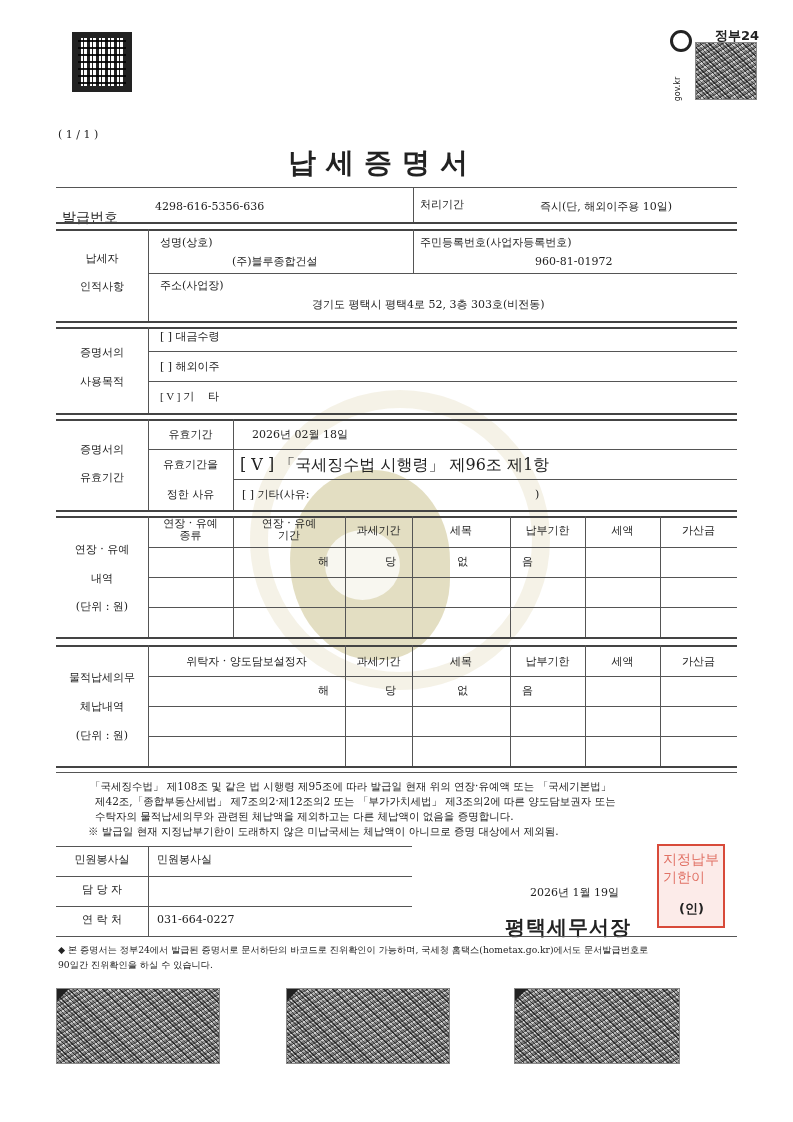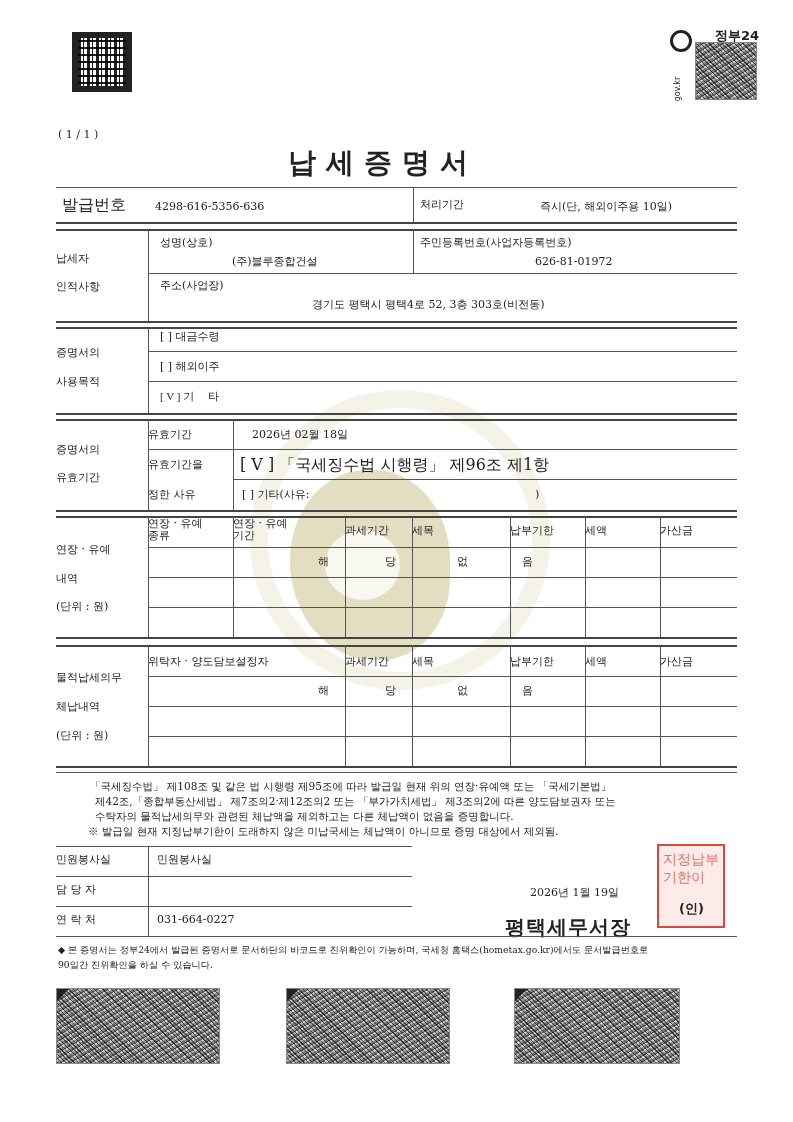--- a/index.html
+++ b/index.html
@@ -3,21 +3,21 @@
 <meta charset="utf-8">
 <style>
   * { box-sizing: border-box; margin: 0; padding: 0; }
   html, body { width: 793px; height: 1122px; background: #ffffff; overflow: hidden; }
   body { position: relative; font-family: "DejaVu Serif", serif; color: #222; font-size: 11px; }
   .abs { position: absolute; }
   .hl { position: absolute; height: 0; border-top: 1px solid #555; }
   .hl2 { position: absolute; height: 0; border-top: 2px solid #444; }
   .vl { position: absolute; width: 0; border-left: 1px solid #555; }
   .txt { position: absolute; white-space: nowrap; font-size: 11px; line-height: 14px; }
-  .ctr { text-align: left; }
+  .ctr { text-align: center; }
   .qr { position: absolute; background:
       repeating-linear-gradient(90deg, #222 0 3px, #fff 3px 5px, #222 5px 6px, #fff 6px 9px),
       repeating-linear-gradient(0deg, #fff 0 2px, #222 2px 4px, #fff 4px 7px); background-blend-mode: multiply; }
   .noise { position: absolute; border: 1px solid #888;
       background:
         repeating-linear-gradient(45deg, #555 0 1px, #ccc 1px 3px, #777 3px 4px, #eee 4px 6px),
         repeating-linear-gradient(-30deg, #999 0 2px, #ddd 2px 4px, #666 4px 5px);
       background-blend-mode: multiply; }
   .corner { position: absolute; width: 0; height: 0; border-top: 12px solid #222; border-right: 12px solid transparent; }
   .watermark { position: absolute; border-radius: 50%; }
@@ -35,36 +35,36 @@
 
 <div class="txt" style="left:58px;top:128px;">( 1 / 1 )</div>
 
 <div class="txt" style="left:288px;top:146px;font-size:28px;line-height:34px;font-weight:bold;letter-spacing:10px;font-family:'DejaVu Sans',sans-serif;">납세증명서</div>
 
 <div class="watermark" style="left:250px;top:390px;width:300px;height:300px;border:18px solid rgba(200,184,122,0.18);"></div>
 <div class="watermark" style="left:290px;top:470px;width:160px;height:190px;background:rgba(175,160,80,0.35);border-radius:50% 50% 45% 55%;"></div>
 <div class="watermark" style="left:325px;top:530px;width:75px;height:70px;background:rgba(255,255,255,0.75);"></div>
 
 <div class="hl" style="left:56px;top:187px;width:681px;"></div>
-<div class="txt" style="left:62px;top:198px;font-size:16px;">발급번호</div>
+<div class="txt" style="left:62px;top:210px;font-size:14px;">발급번호</div>
 <div class="txt" style="left:155px;top:200px;">4298-616-5356-636</div>
 <div class="vl" style="left:413px;top:187px;height:36px;"></div>
 <div class="txt" style="left:420px;top:198px;">처리기간</div>
 <div class="txt" style="left:540px;top:200px;">즉시(단, 해외이주용 10일)</div>
 <div class="hl2" style="left:56px;top:222px;width:681px;"></div>
 
 <div class="hl2" style="left:56px;top:229px;width:681px;"></div>
 <div class="vl" style="left:148px;top:229px;height:93px;"></div>
 <div class="txt ctr" style="left:56px;top:252px;width:92px;">납세자</div>
 <div class="txt ctr" style="left:56px;top:280px;width:92px;">인적사항</div>
 <div class="txt" style="left:160px;top:236px;">성명(상호)</div>
 <div class="txt" style="left:232px;top:255px;">(주)블루종합건설</div>
 <div class="vl" style="left:413px;top:229px;height:44px;"></div>
 <div class="txt" style="left:420px;top:236px;">주민등록번호(사업자등록번호)</div>
-<div class="txt" style="left:535px;top:255px;">626-81-01972</div>
+<div class="txt" style="left:535px;top:255px;">960-81-01972</div>
 <div class="hl" style="left:148px;top:273px;width:589px;"></div>
 <div class="txt" style="left:160px;top:279px;">주소(사업장)</div>
 <div class="txt" style="left:312px;top:298px;">경기도 평택시 평택4로 52, 3층 303호(비전동)</div>
 <div class="hl2" style="left:56px;top:321px;width:681px;"></div>
 
 <div class="hl2" style="left:56px;top:327px;width:681px;"></div>
 <div class="vl" style="left:148px;top:327px;height:87px;"></div>
 <div class="txt ctr" style="left:56px;top:346px;width:92px;">증명서의</div>
 <div class="txt ctr" style="left:56px;top:375px;width:92px;">사용목적</div>
 <div class="txt" style="left:160px;top:330px;"><span>[   ]</span> <span>대금수령</span></div>

